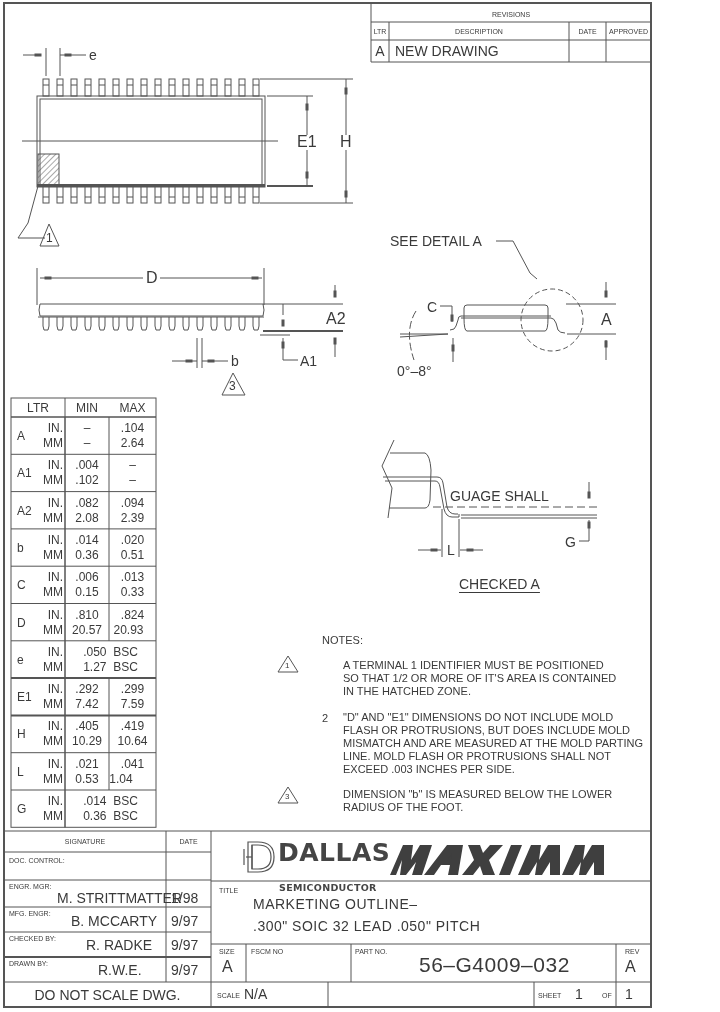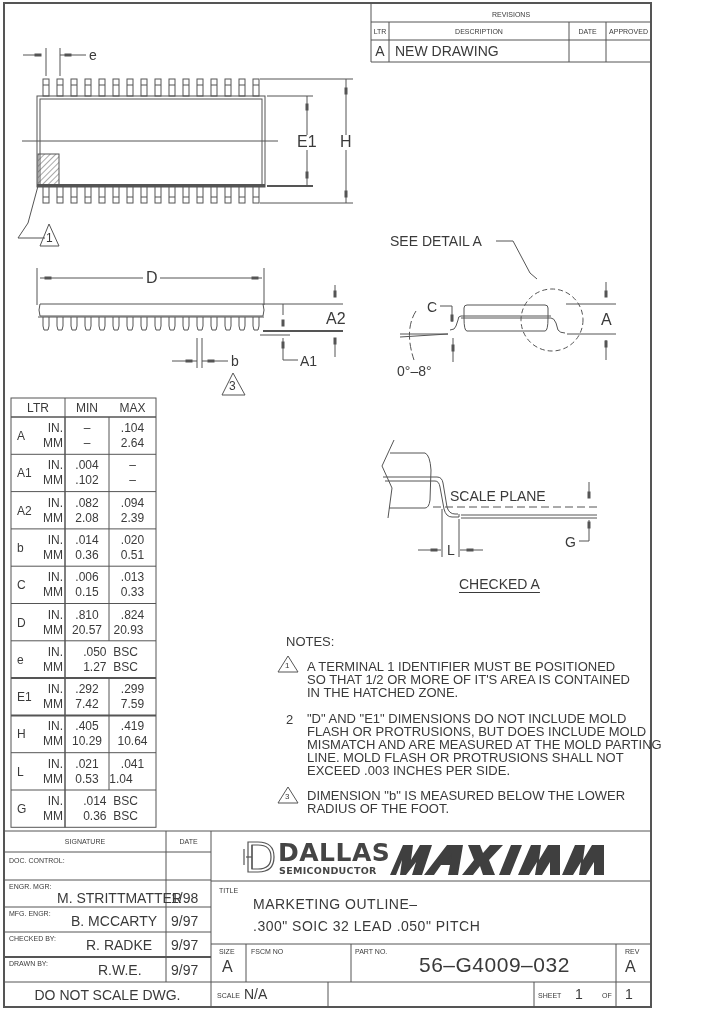--- a/index.html
+++ b/index.html
@@ -1,30 +1,30 @@
 <!DOCTYPE html>
 <html><head>
 <meta charset="utf-8">
 <style>
   html, body { margin:0; padding:0; background:#ffffff; }
   body { width:720px; height:1012px; position:relative; overflow:hidden;
          font-family:"DejaVu Sans", sans-serif; color:#3a3a3a; }
   .abs { position:absolute; white-space:nowrap; line-height:1; }
   .t { font-family:"Liberation Sans", sans-serif; color:#3a3a3a; font-weight:normal; }
   .tiny { font-size:7px; letter-spacing:0; }
-  .sm { font-size:13px; }
+  .sm { font-size:11px;margin-left:36px; }
   .md { font-size:12px; }
   .lg { font-size:14px; }
   .xl { font-size:16px; }
   .xxl { font-size:21px; }
   svg { position:absolute; left:0; top:0; }
   .c { text-align:center; }
   .r { text-align:right; }
   .logo-dallas { font-family:"DejaVu Sans", sans-serif; font-weight:bold; font-size:25px; color:#454545; letter-spacing:0.5px; }
-  .logo-semi { font-family:"DejaVu Sans", sans-serif; font-weight:bold; font-size:9.5px; color:#454545; letter-spacing:0.3px; }
+  .logo-semi { font-family:"DejaVu Sans", sans-serif; font-weight:bold; font-size:9.5px; color:#454545; letter-spacing:0.3px;margin-top:17px; }
   .u { text-decoration:underline; text-underline-offset:3px; }
 </style>
 </head>
 <body>
 
 <svg width="720" height="1012" viewBox="0 0 720 1012">
   <defs>
     <pattern id="hatch" width="4" height="4" patternUnits="userSpaceOnUse" patternTransform="rotate(45)">
       <line x1="0" y1="0" x2="0" y2="4" stroke="#555" stroke-width="1"></line>
     </pattern>
@@ -339,21 +339,21 @@
 <div class="abs t xl" style="left:326px;top:311px;">A2</div>
 <div class="abs t lg" style="left:300px;top:354px;">A1</div>
 <div class="abs t lg" style="left:231px;top:354px;">b</div>
 <div class="abs t md" style="left:229px;top:380px;">3</div>
 
 <div class="abs t lg" style="left:390px;top:234px;">SEE DETAIL A</div>
 <div class="abs t lg" style="left:427px;top:300px;">C</div>
 <div class="abs t xl" style="left:601px;top:312px;">A</div>
 <div class="abs t lg" style="left:397px;top:364px;">0°–8°</div>
 
-<div class="abs t lg" style="left:450px;top:489px;">SCALE PLANE</div>
+<div class="abs t lg" style="left:450px;top:489px;">GUAGE SHALL</div>
 <div class="abs t lg" style="left:565px;top:535px;">G</div>
 <div class="abs t lg" style="left:447px;top:543px;">L</div>
 <div class="abs t lg u" style="left:459px;top:577px;">CHECKED A</div>
 
 <div id="dim-table">
     <div class="abs t md c" style="left:11px;top:402px;width:54px;">LTR</div>
     <div class="abs t md c" style="left:65px;top:402px;width:44px;">MIN</div>
     <div class="abs t md c" style="left:109px;top:402px;width:47px;">MAX</div>
     <div class="abs t md" style="left:17px;top:430px;">A</div>
     <div class="abs t md r" style="left:11px;top:422px;width:52px;">IN.</div>

